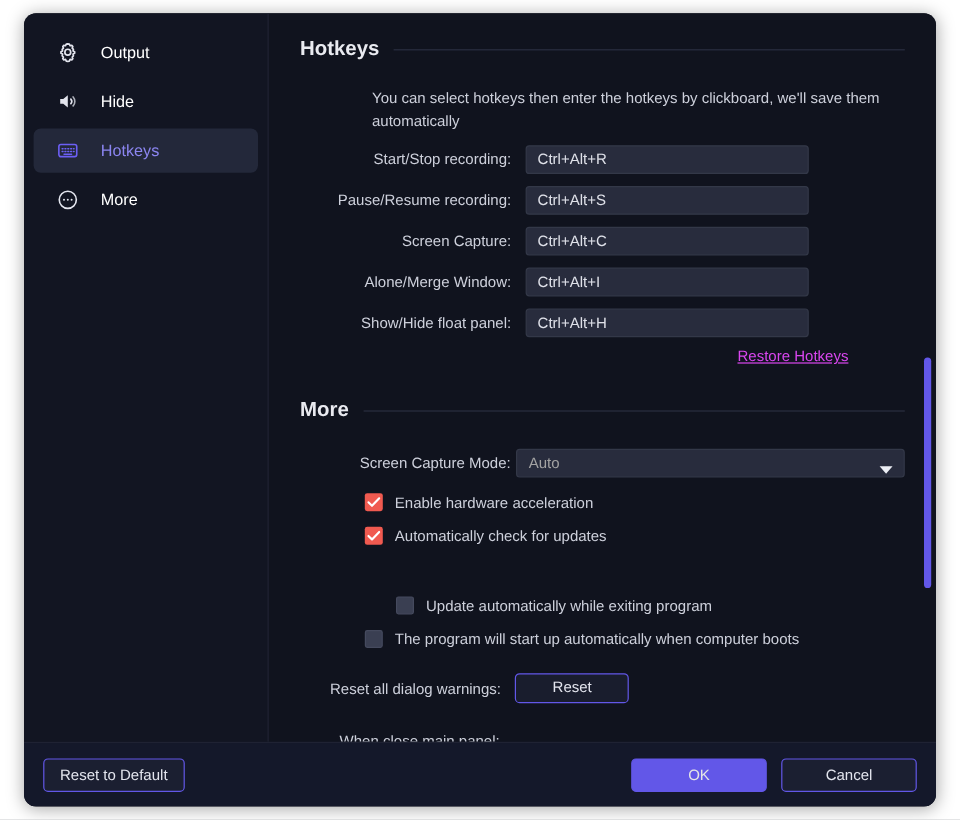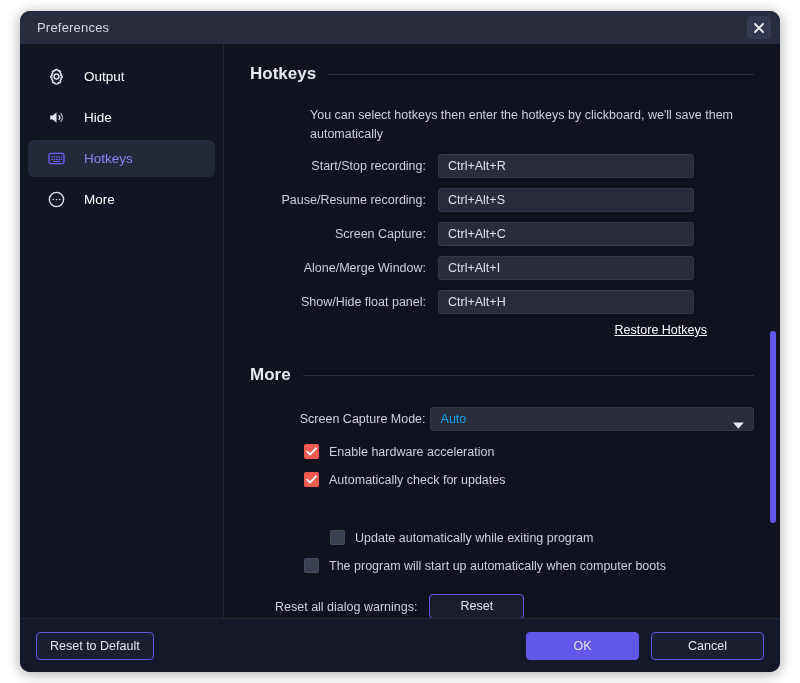--- a/index.html
+++ b/index.html
@@ -158,21 +158,21 @@
   }
   .hk-label {
     width: 188px;
     text-align: right;
     padding-right: 12px;
     font-size: 12.5px;
     color: #cdd0db;
     box-sizing: border-box;
   }
   .hk-input {
-    width: 256px;
+    width: 236px;
     height: 24px;
     line-height: 24px;
     background: #282c3d;
     border: 1px solid #333848;
     border-radius: 3px;
     color: #dfe1e9;
     font-size: 12.5px;
     padding: 0 9px;
     box-sizing: border-box;
     font-family: "Liberation Sans", sans-serif;
@@ -180,21 +180,21 @@
   }
 
   .restore-row {
     display: flex;
     justify-content: flex-end;
     width: 457px;
     margin-top: 9px;
   }
   .restore-link {
     font-size: 12.5px;
-    color: #ffffff;
+    color: #d946ef;
     text-decoration: underline;
     cursor: pointer;
   }
 
   
   .mode-row {
     display: flex;
     align-items: center;
     margin-top: 22px;
   }
@@ -214,21 +214,21 @@
     border: 1px solid #333848;
     border-radius: 3px;
     box-sizing: border-box;
     cursor: pointer;
     display: flex;
     align-items: center;
   }
   .select .val {
     padding-left: 10px;
     font-size: 12.5px;
-    color: #0ea5e9;
+    color: #a3a3a3;
   }
   .select .arrow {
     position: absolute;
     right: 8px;
     top: 8px;
   }
 
   .chk-row {
     display: flex;
     align-items: center;
@@ -342,30 +342,20 @@
     border: 1px solid #6257e8;
     color: #e3e5ee;
   }
 </style>
 </head>
 <body>
 
 <div id="app">
   <div class="dialog">
 
-    <div class="titlebar">
-      <div class="titlebar-title">Preferences</div>
-      <div class="close-btn">
-        <span>
-          <svg width="12" height="12" viewBox="0 0 12 12">
-            <path d="M2 2 L10 10 M10 2 L2 10" stroke="#e8eaf0" stroke-width="1.8" stroke-linecap="round"></path>
-          </svg>
-        </span>
-      </div>
-    </div>
 
     <div class="body-row">
 
       <div class="sidebar">
 
         <div class="side-item">
           <span class="ico">
             <svg width="19" height="19" viewBox="0 0 24 24" fill="none" stroke="#e3e5ee" stroke-width="1.8">
               <path d="M12 3.2 l1.6 .3 .8 1.7 1.8 -.4 1.1 1.2 -.7 1.7 1.3 1.3 -.4 1.8 1.7 .8 0 1.6 -1.7 .8 .4 1.8 -1.3 1.3 .7 1.7 -1.1 1.2 -1.8 -.4 -.8 1.7 -1.6 .3 -1.6 -.3 -.8 -1.7 -1.8 .4 -1.1 -1.2 .7 -1.7 -1.3 -1.3 .4 -1.8 -1.7 -.8 0 -1.6 1.7 -.8 -.4 -1.8 1.3 -1.3 -.7 -1.7 1.1 -1.2 1.8 .4 .8 -1.7z" stroke-linejoin="round"></path>
               <circle cx="12" cy="12" r="3.1"></circle>

